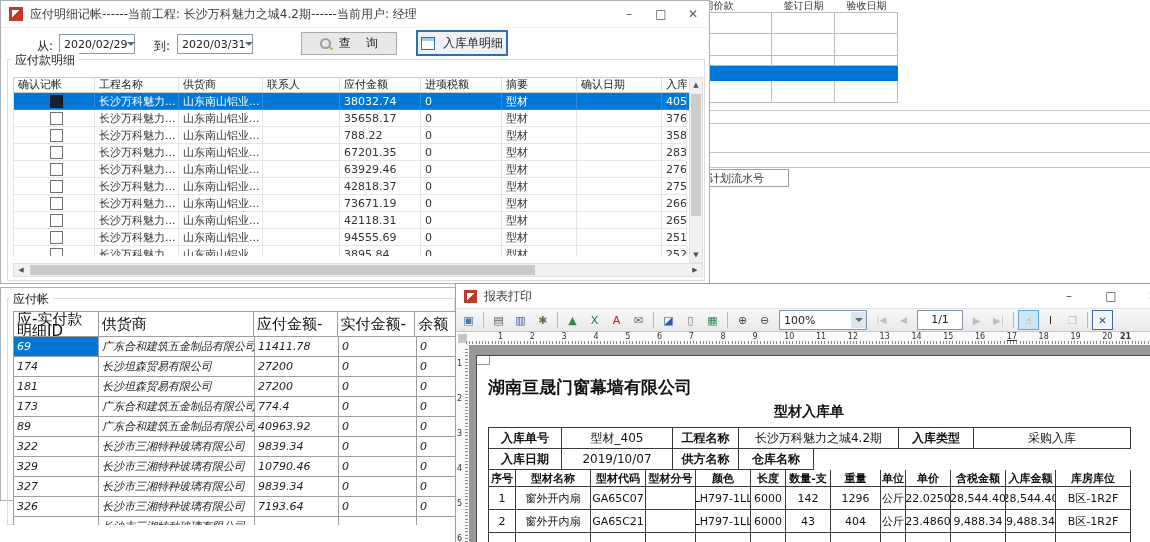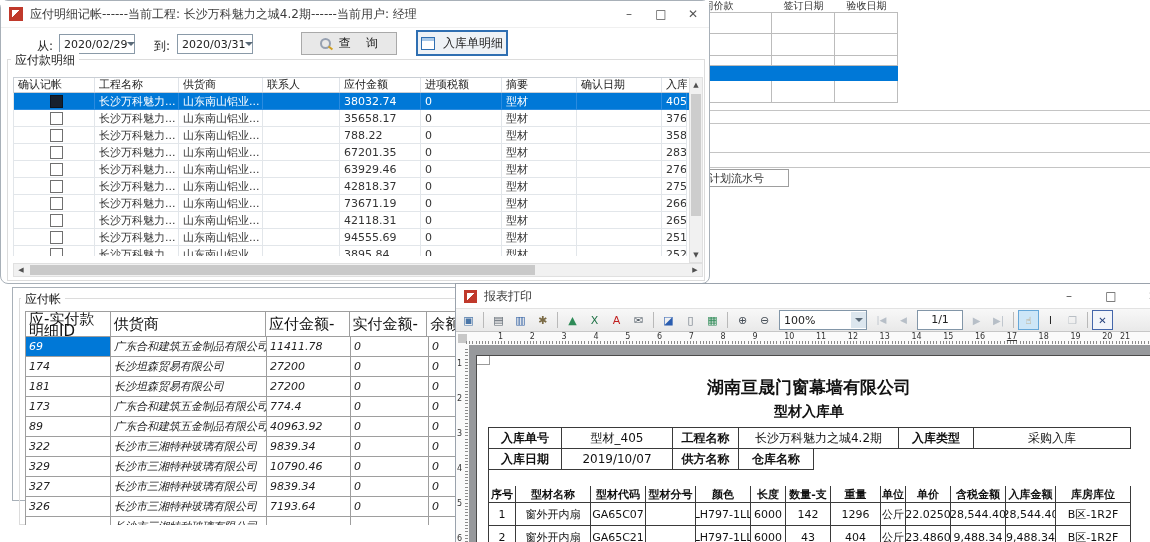--- a/index.html
+++ b/index.html
@@ -82,28 +82,28 @@
   .hruler{position:absolute;left:0;top:48px;width:720px;height:13px;background:#fafafa;border-bottom:1px solid #b8b8b8;overflow:hidden;}
   .hruler .ticks{position:absolute;left:10px;right:0;bottom:1px;height:3px;background:repeating-linear-gradient(90deg,#8a8a8a 0 1px,transparent 1px 3.2px);}
   .hruler .zerobox{position:absolute;left:2px;top:2px;width:9px;height:9px;background:#c7c7c7;}
   .hruler b{position:absolute;top:0;font-size:8px;font-weight:normal;color:#333;}
   .vruler{position:absolute;left:0;top:61px;width:13px;height:219px;background:#fafafa;border-right:1px solid #b8b8b8;overflow:hidden;}
   .vruler .ticks{position:absolute;top:4px;bottom:0;right:1px;width:3px;background:repeating-linear-gradient(#8a8a8a 0 1px,transparent 1px 3.2px);}
   .vruler b{position:absolute;left:1px;font-size:8px;font-weight:normal;color:#333;}
   .repcontent{position:absolute;left:13px;top:61px;width:707px;height:219px;background:#97999c;overflow:hidden;}
   .page{position:absolute;left:7px;top:10px;width:700px;height:300px;background:#fff;border:1px solid #4a4a4a;box-sizing:border-box;}
   .notch{position:absolute;left:0;top:0;width:12px;height:8px;border-right:1px solid #9a9a9a;border-bottom:1px solid #9a9a9a;background:#fff;}
-  .repco{margin:20px 0 0 11px;width:642px;text-align:center;font-size:17px;font-weight:bold;color:#111;}
+  .repco{margin:20px 0 0 11px;width:642px;font-size:17px;font-weight:bold;color:#111;}
   .repdt{margin:4px 0 0 11px;width:642px;text-align:center;font-size:14px;font-weight:bold;color:#111;}
   .rtab{margin:6px 0 0 11px;border-top:1px solid #3a3a3a;border-left:1px solid #3a3a3a;width:642px;box-sizing:content-box;}
   .irow{display:flex;height:21px;}
   .irow .ic{border-right:1px solid #3a3a3a;border-bottom:1px solid #3a3a3a;box-sizing:border-box;font-size:12px;line-height:20px;text-align:center;overflow:hidden;white-space:nowrap;color:#111;}
   .irow .ilab{font-weight:bold;}
   .i0w{width:73px}.i1w{width:111px}.i2w{width:66px}.i3w{width:160px}.i4w{width:75px}.i5w{width:157px}
-  .rhdr{display:flex;height:17px;margin-top:16px;}
+  .rhdr{display:flex;height:17px;}
   .rhdr .rc{font-weight:bold;}
   .rrow{display:flex;height:23px;}
   .rrow.empty{height:16px;}
   .rc{border-right:1px solid #3a3a3a;border-bottom:1px solid #3a3a3a;box-sizing:border-box;font-size:11px;display:flex;align-items:center;justify-content:center;overflow:hidden;white-space:nowrap;color:#111;}
   .r0w{width:27px}.r1w{width:75px}.r2w{width:55px}.r3w{width:50px}.r4w{width:55px}.r5w{width:35px}.r6w{width:45px}.r7w{width:50px}.r8w{width:25px}.r9w{width:45px}.r10w{width:55px}.r11w{width:50px}.r12w{width:75px}
 </style>
 </head>
 <body>
 
 <div id="screen">
@@ -141,21 +141,21 @@
           <div class="c b2w" style="height:22px"></div>
         </div>
     </div>
     <div class="hline" style="left:0;top:110px;width:495px;"></div>
     <div class="hline" style="left:0;top:123px;width:495px;"></div>
     <div class="hline" style="left:45px;top:152px;width:450px;"></div>
     <div class="hline" style="left:45px;top:167px;width:450px;"></div>
   </div>
   <div class="serialbox" style="z-index:2;">计划流水号</div>
 
-  <div class="win" style="left:0;top:0;width:710px;height:284px;z-index:10;border-radius:8px;">
+  <div class="win" style="left:0;top:0;width:710px;height:284px;z-index:10;">
     <div class="titlebar">
       <div class="appicon">
           <i></i>
         </div>
       <div class="wtitle">应付明细记帐------当前工程: 长沙万科魅力之城4.2期------当前用户: 经理</div>
       <div class="caps">
         <div class="cap">–</div>
         <div class="cap">□</div>
         <div class="cap">✕</div>
       </div>
@@ -347,21 +347,21 @@
       <div class="thumb"></div>
       <div class="sa" style="bottom:0;">▼</div>
     </div>
     <div class="hscroll">
       <div class="sa" style="left:0;">◀</div>
       <div class="thumb"></div>
       <div class="sa" style="right:0;">▶</div>
     </div>
   </div>
 
-  <div class="win" style="left:12px;top:287px;width:462px;height:214px;z-index:10;">
+  <div class="win" style="left:0;top:287px;width:462px;height:214px;z-index:10;">
     <div class="groupbox" style="left:6px;top:10px;width:448px;height:227px;"></div>
     <div class="gblabel" style="left:8px;top:3px;">应付帐</div>
     <div class="t2">
       <div class="hdr">
         <div class="hc d0w">应-实付款明细ID</div>
         <div class="hc d1w" style="line-height:22px;">供货商</div>
         <div class="hc d2w" style="line-height:22px;">应付金额-贷</div>
         <div class="hc d3w" style="line-height:22px;">实付金额-借</div>
         <div class="hc d4w" style="line-height:22px;border-right:none;">余额</div>
       </div>
@@ -578,21 +578,21 @@
         <b style="left: 360px;">11</b>
         <b style="left: 391.8px;">12</b>
         <b style="left: 423.6px;">13</b>
         <b style="left: 455.4px;">14</b>
         <b style="left: 487.2px;">15</b>
         <b style="left: 519px;">16</b>
         <b style="left: 550.8px; text-decoration: underline;">17</b>
         <b style="left: 582.6px; text-align: center;">18</b>
         <b style="left: 614.4px;">19</b>
         <b style="left: 646.2px;">20</b>
-        <b style="left: 664px;">21</b>
+        <b style="left: 664px; font-weight: bold;">21</b>
       </div>
     <div class="vruler">
       <div class="ticks"></div>
 
     <b style="top: 14px;">1</b>
         <b style="top: 49px;">2</b>
         <b style="top: 84px;">3</b>
         <b style="top: 119px;">4</b>
         <b style="top: 154px;">5</b>
         <b style="top: 189px;">6</b>

